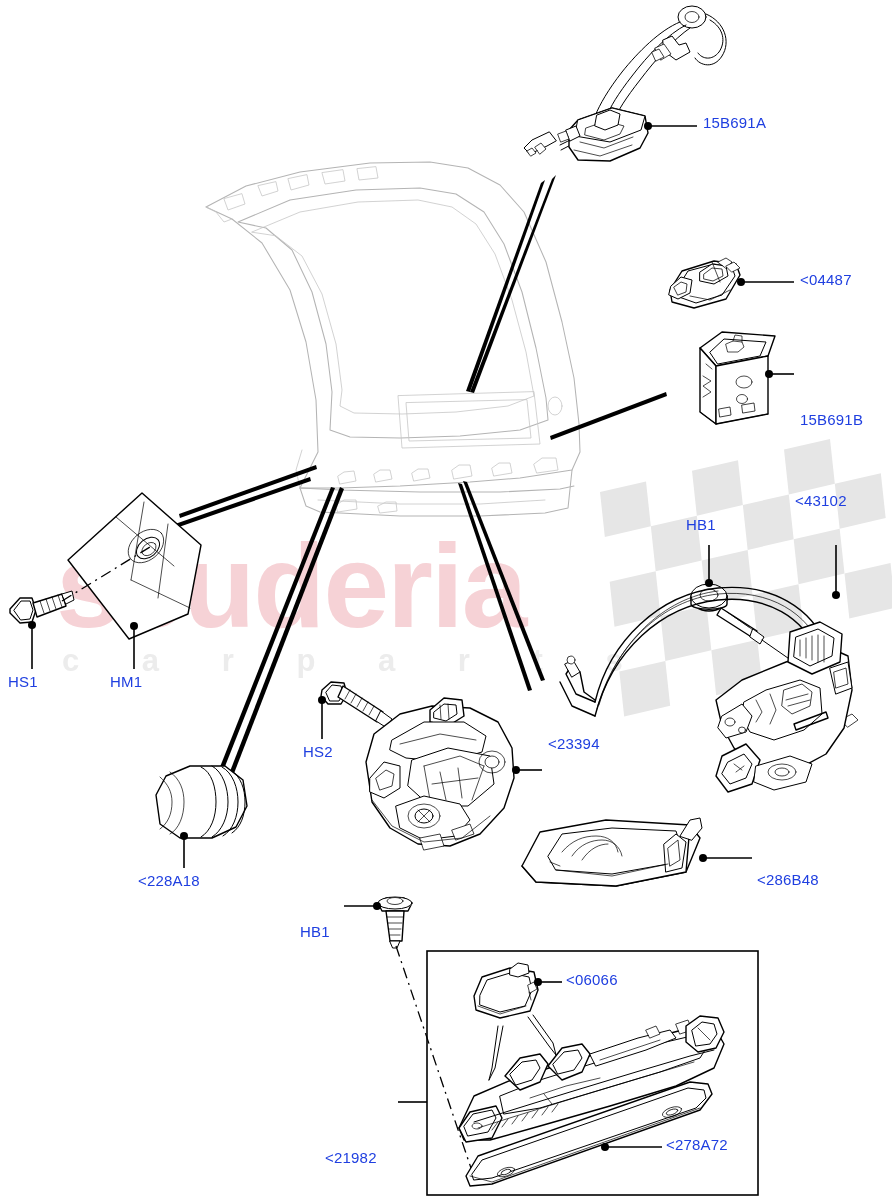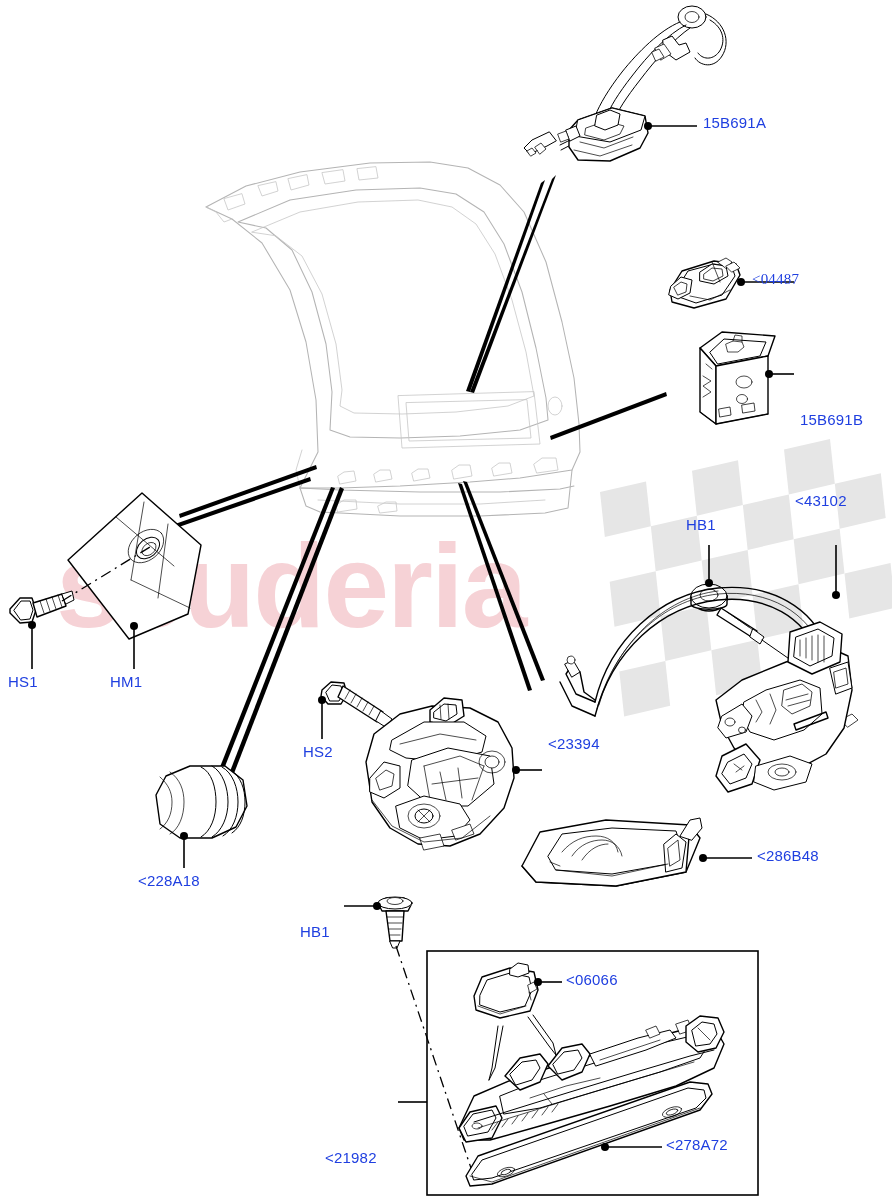--- a/index.html
+++ b/index.html
@@ -52,20 +52,21 @@
     user-select:none;
     font-family:"Liberation Sans","DejaVu Sans",sans-serif;
   }
 </style>
 </head>
 <body>
 
 <div id="sheet">
 
   <div class="wm-main" style="left:56px;top:527px;">scuderia</div>
+  <div class="wm-sub" style="left:62px;top:645px;">c a r   p a r t s</div>
 
   <svg id="artboard" viewBox="0 0 892 1200" xmlns="http://www.w3.org/2000/svg">
     <defs>
       <style>
         .ln   { fill:none; stroke:#000; stroke-width:1.4; stroke-linecap:round; stroke-linejoin:round;}
         .ln2  { fill:none; stroke:#000; stroke-width:1.0; stroke-linecap:round; stroke-linejoin:round;}
         .lnT  { fill:none; stroke:#000; stroke-width:0.7; stroke-linecap:round; stroke-linejoin:round;}
         .gh   { fill:none; stroke:#b4b4b4; stroke-width:1.05; stroke-linecap:round; stroke-linejoin:round;}
         .ghT  { fill:none; stroke:#c6c6c6; stroke-width:0.8; stroke-linecap:round; stroke-linejoin:round;}
         .wht  { fill:#ffffff; stroke:#000; stroke-width:1.4; stroke-linejoin:round; stroke-linecap:round;}
@@ -515,28 +516,28 @@
       <ellipse class="whtX" cx="506" cy="1172" rx="5" ry="2.2" transform="rotate(-19 506 1172)"></ellipse>
       <ellipse class="lnT" cx="672" cy="1112" rx="10" ry="4.5" fill="#fff" transform="rotate(-19 672 1112)"></ellipse>
       <ellipse class="whtX" cx="672" cy="1112" rx="6" ry="2.5" transform="rotate(-19 672 1112)"></ellipse>
       <circle class="dot" cx="605" cy="1147" r="4"></circle>
       <path class="lead" d="M605,1147 L662,1147"></path>
     </g>
 
   </svg>
 
   <div class="lbl" style="left:703px;top:115px;">15B691A</div>
-  <div class="lbl" style="left:752px;top:272px;font-family:Liberation Serif, serif;">&lt;04487</div>
+  <div class="lbl" style="left:800px;top:272px;">&lt;04487</div>
   <div class="lbl" style="left:800px;top:364px;margin-top:48px;">15B691B</div>
   <div class="lbl" style="left:686px;top:517px;">HB1</div>
   <div class="lbl" style="left:795px;top:493px;">&lt;43102</div>
   <div class="lbl" style="left:8px;top:674px;">HS1</div>
   <div class="lbl" style="left:110px;top:674px;">HM1</div>
   <div class="lbl" style="left:303px;top:744px;text-align:right;">HS2</div>
   <div class="lbl" style="left:548px;top:736px;">&lt;23394</div>
   <div class="lbl" style="left:138px;top:873px;">&lt;228A18</div>
-  <div class="lbl" style="left:757px;top:848px;text-align:center;">&lt;286B48</div>
+  <div class="lbl" style="left:757px;top:872px;text-align:center;">&lt;286B48</div>
   <div class="lbl" style="left:300px;top:924px;">HB1</div>
   <div class="lbl" style="left:566px;top:972px;">&lt;06066</div>
   <div class="lbl" style="left:325px;top:1150px;">&lt;21982</div>
   <div class="lbl" style="left:666px;top:1137px;">&lt;278A72</div>
 
 </div>
 
 </body></html>

